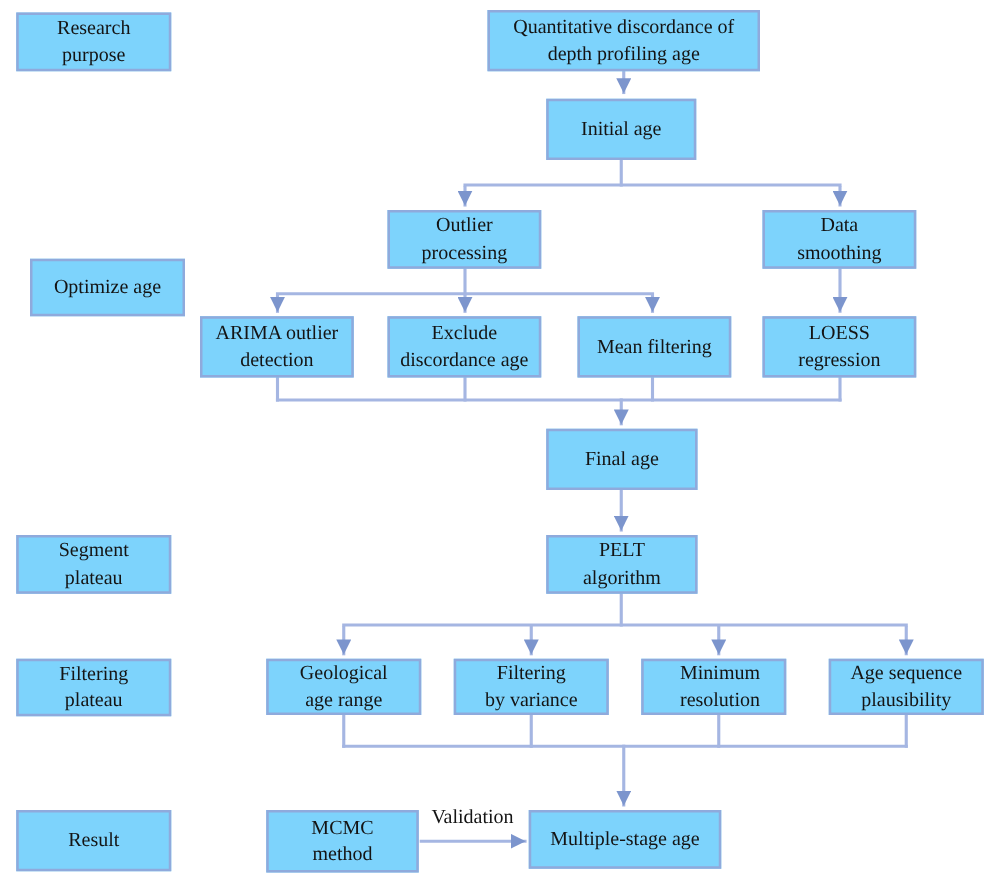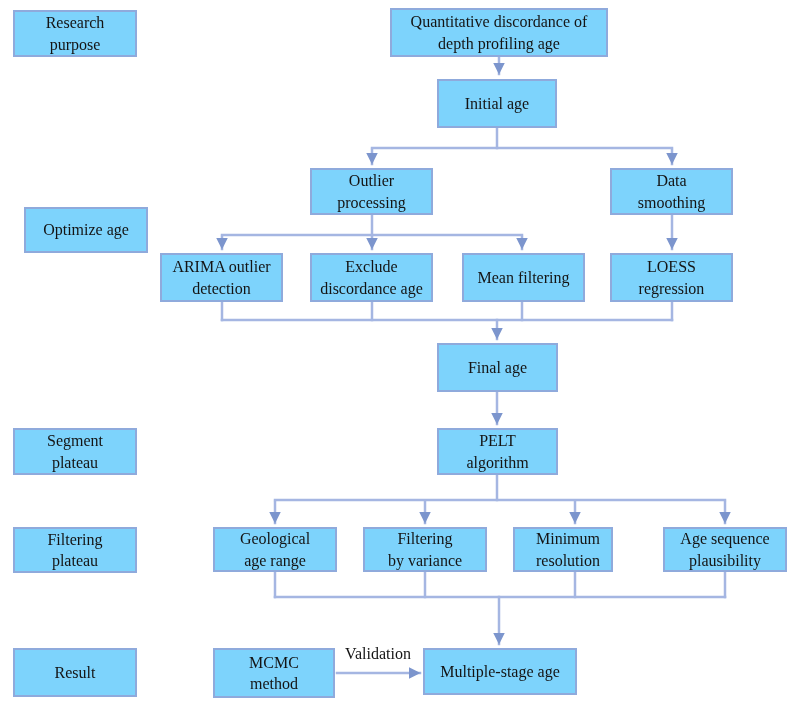--- a/index.html
+++ b/index.html
@@ -138,21 +138,21 @@
   <div class="node" style="left:462px; top:253px; width:123px; height:49px;">Mean filtering</div>
   <div class="node" style="left:610px; top:253px; width:123px; height:49px;">LOESS
 regression</div>
   <div class="node" style="left:437px; top:343px; width:121px; height:49px;">Final age</div>
   <div class="node" style="left:437px; top:428px; width:121px; height:47px;">PELT
 algorithm</div>
   <div class="node" style="left:213px; top:527px; width:124px; height:45px;">Geological
 age range</div>
   <div class="node" style="left:363px; top:527px; width:124px; height:45px;">Filtering
 by variance</div>
-  <div class="node" style="left:513px; top:527px; width:100px; height:45px;padding-left:12px;">Minimum
+  <div class="node" style="left:513px; top:527px; width:116px; height:45px;padding-left:12px;">Minimum
 resolution</div>
   <div class="node" style="left:663px; top:527px; width:124px; height:45px;">Age sequence
 plausibility</div>
   <div class="node" style="left:213px; top:648px; width:122px; height:50px;">MCMC
 method</div>
   <div class="node" style="left:423px; top:648px; width:154px; height:47px;">Multiple-stage age</div>
 
   <div class="edge-label" style="left:336px; top:645px; width:84px;">Validation</div>
 
 </div>

